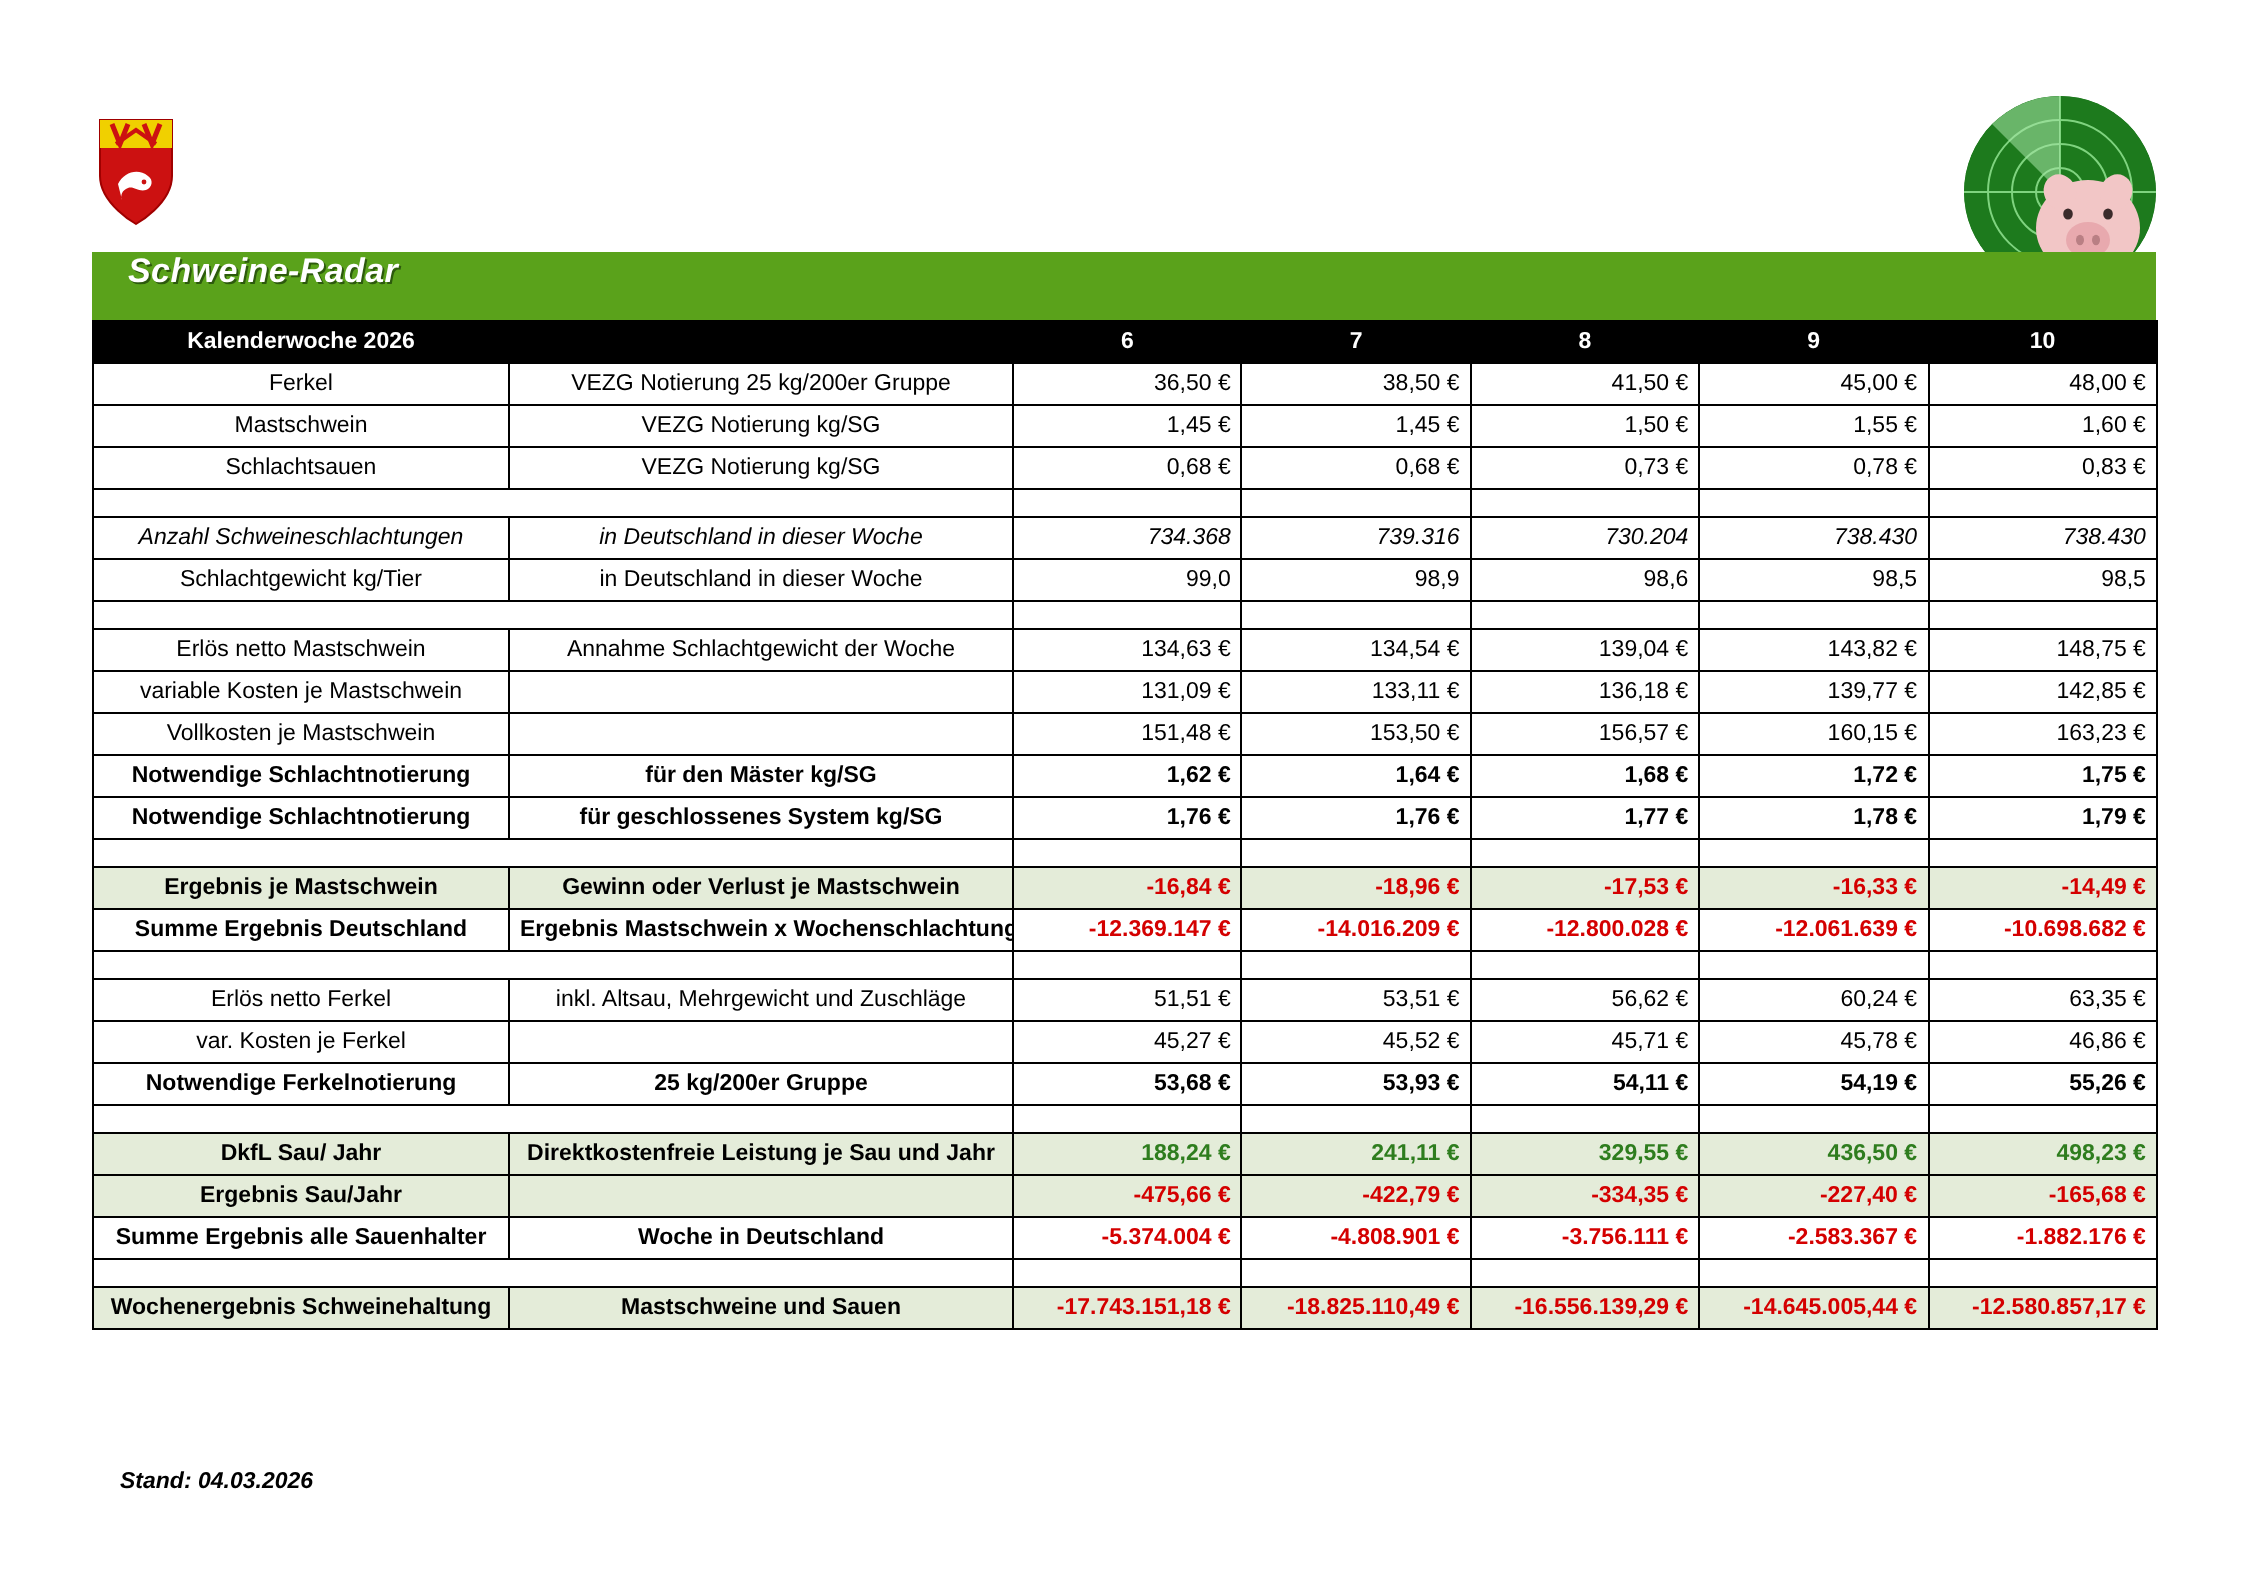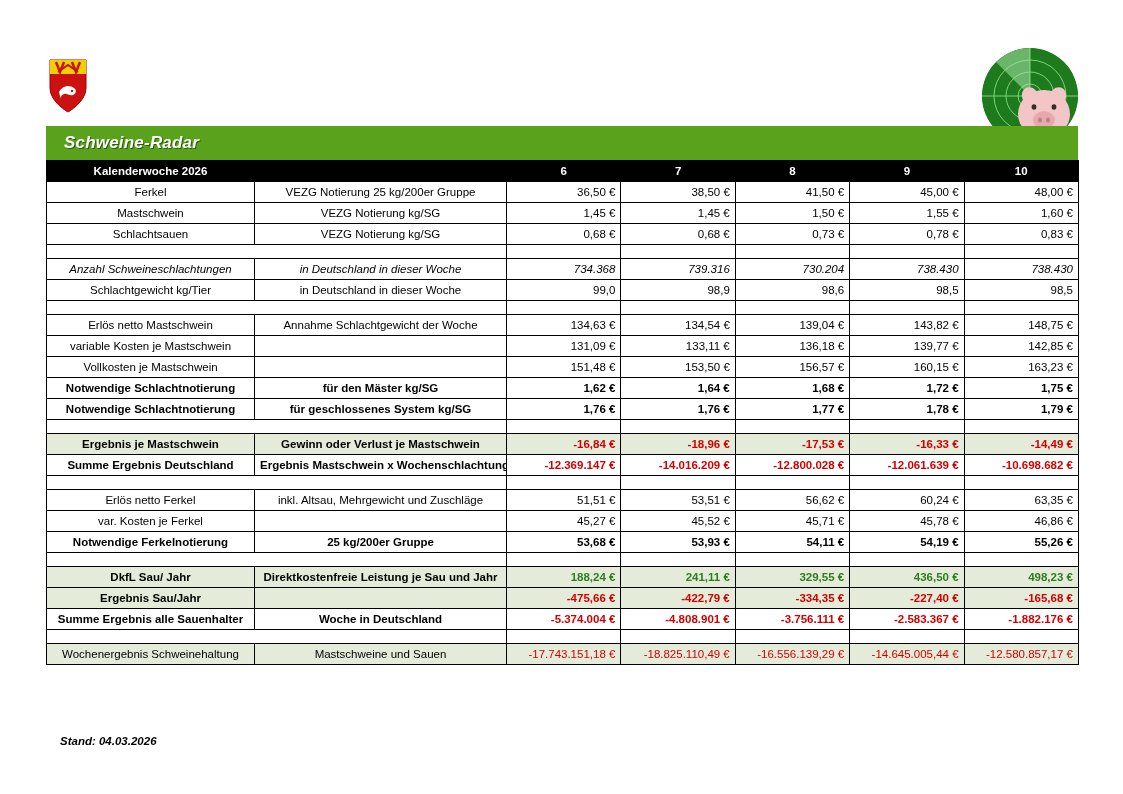--- a/index.html
+++ b/index.html
@@ -42,21 +42,20 @@
   }
   
   .titlebar {
     position: absolute;
     left: 46px;
     top: 126px;
     width: 1032px;
     height: 34px;
     background: #5aa21b;
     display: flex;
-    align-items: center;
   }
   .titlebar .title {
     font-size: 17px;
     font-weight: bold;
     font-style: italic;
     color: #ffffff;
     padding-left: 18px;
     letter-spacing: 0.2px;
     text-shadow: 1px 1px 0 #2d5a0d;
   }
@@ -115,21 +114,21 @@
   tr.spacer td.wide {
     border-right: 1px solid #000;
   }
   .bold { font-weight: bold; }
   .italic { font-style: italic; margin-left: 19px; }
   .green-bg { background: #e4ecd9 !important; }
   .green-txt { color: #2e7d1e; }
   .red-txt { color: #d40000; }
   .total-row td {
     background: #e4ecd9 !important;
-    font-weight: normal;
+    font-weight: bold;
   }
   
   .stand {
     position: absolute;
     left: 60px;
     top: 735px;
     font-size: 11.5px;
     font-style: italic;
     font-weight: bold;
     color: #000;

